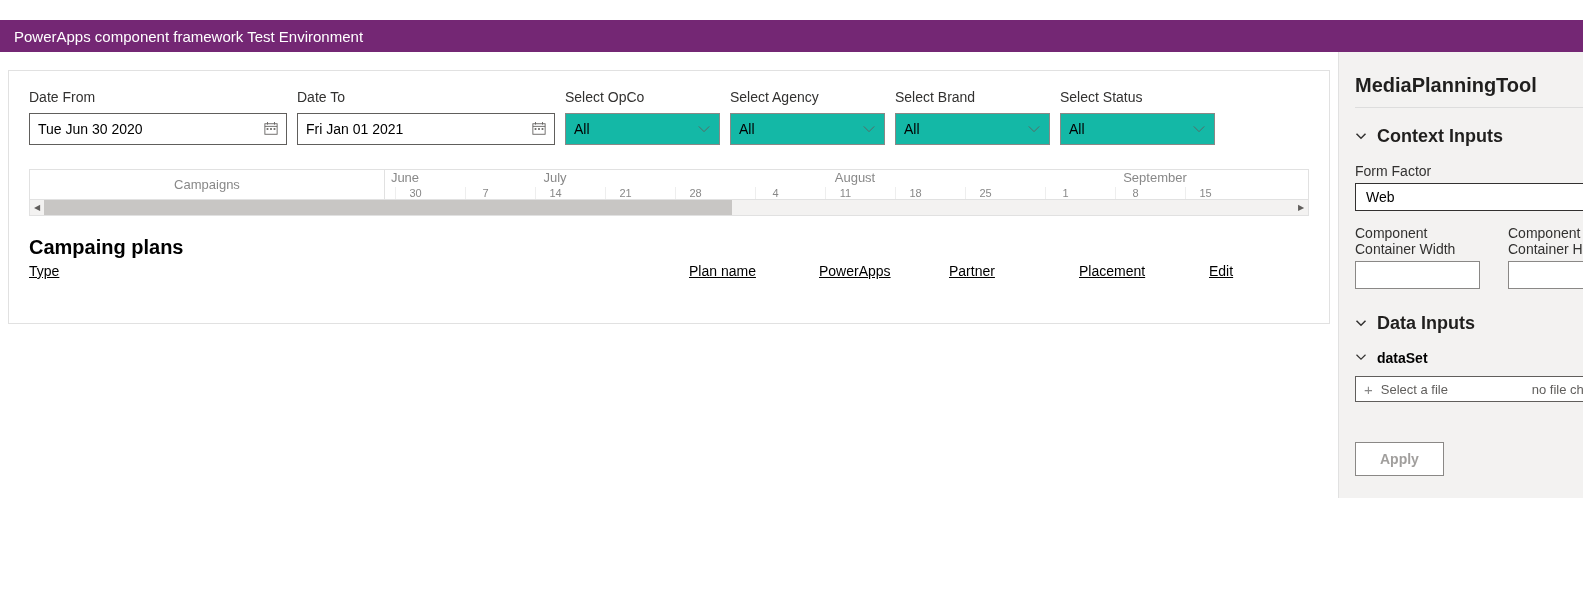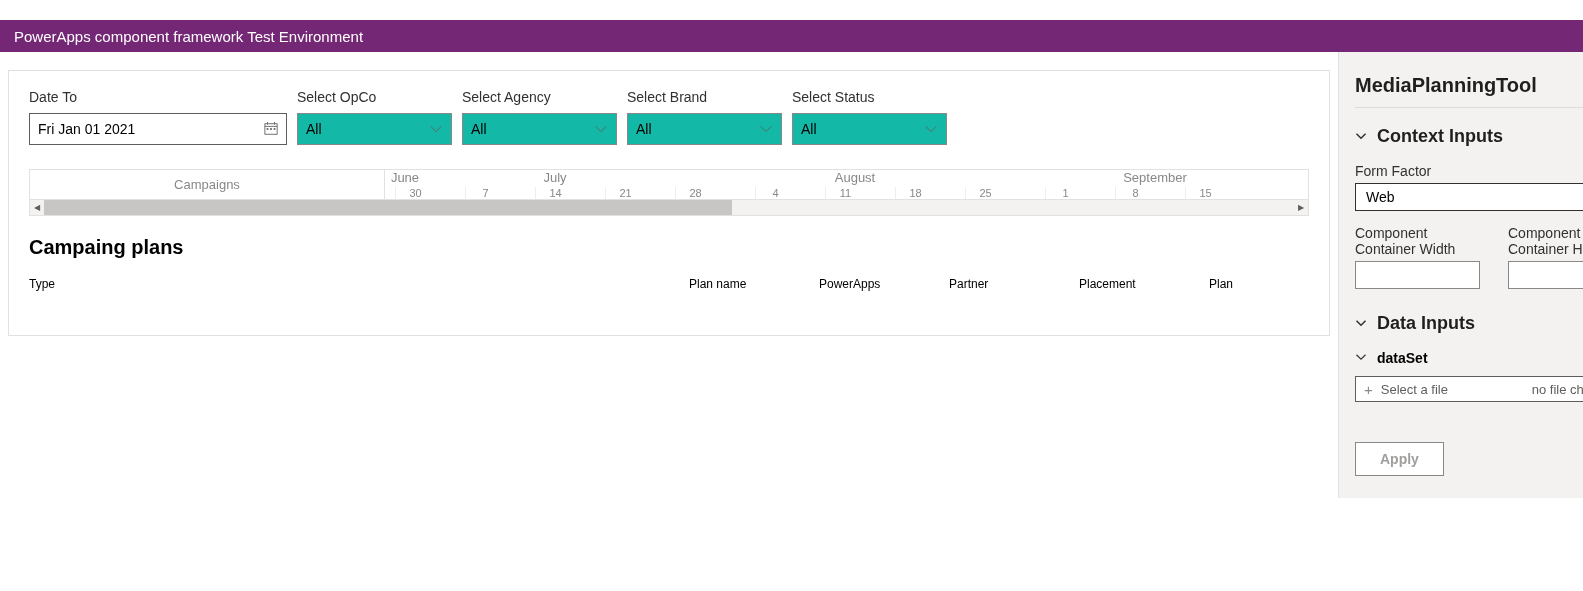--- a/index.html
+++ b/index.html
@@ -143,26 +143,27 @@
       left: 0;
       top: 0;
       height: 100%;
       width: 55%;
       background: #c8c6c4;
     }
     .section-title {
       font-size: 20px;
       font-weight: 600;
       margin-top: 20px;
-      margin-bottom: 18px;
+      margin-bottom: 4px;
     }
     .plans-table {
       display: flex;
-      font-size: 12px;
+      font-size: 14px;
       padding-bottom: 26px;
+      text-decoration: underline;
     }
     .plans-table .col-type { flex: 0 0 660px; }
     .plans-table .col { flex: 0 0 130px; }
     .plans-table .col-edit { flex: 0 0 100px; text-align: left; }
 
     
     .sidebar {
       width: 299px;
       background: #f3f2f1;
       border-left: 1px solid #e1e1e1;
@@ -265,20 +266,37 @@
 
 <div class="topbar">
   <span>PowerApps component framework Test Environment</span>
 </div>
 
 <div class="app">
   <div class="canvas-wrap">
     <div class="canvas">
 
       <div class="filters">
+        <div class="filter-col">
+          <span class="filter-label">Date From</span>
+          <div class="date-input">
+            <span>Tue Jun 30 2020</span>
+            <span class="cal-icon">
+              <svg viewBox="0 0 16 16">
+                  <rect x="1" y="2" width="14" height="12" fill="none" stroke="#605e5c"></rect>
+                  <line x1="1" y1="5" x2="15" y2="5" stroke="#605e5c"></line>
+                  <line x1="4" y1="0" x2="4" y2="3" stroke="#605e5c"></line>
+                  <line x1="12" y1="0" x2="12" y2="3" stroke="#605e5c"></line>
+                  <rect x="3" y="7" width="2" height="2" fill="#605e5c"></rect>
+                  <rect x="7" y="7" width="2" height="2" fill="#605e5c"></rect>
+                  <rect x="11" y="7" width="2" height="2" fill="#605e5c"></rect>
+                </svg>
+            </span>
+          </div>
+        </div>
 
         <div class="filter-col">
           <span class="filter-label">Date To</span>
           <div class="date-input">
             <span>Fri Jan 01 2021</span>
             <span class="cal-icon">
               <svg viewBox="0 0 16 16">
                   <rect x="1" y="2" width="14" height="12" fill="none" stroke="#605e5c"></rect>
                   <line x1="1" y1="5" x2="15" y2="5" stroke="#605e5c"></line>
                   <line x1="4" y1="0" x2="4" y2="3" stroke="#605e5c"></line>
@@ -372,21 +390,21 @@
       </div>
 
       <div class="section-title">Campaing plans</div>
 
       <div class="plans-table">
         <div class="col-type">Type</div>
         <div class="col">Plan name</div>
         <div class="col">PowerApps</div>
         <div class="col">Partner</div>
         <div class="col">Placement</div>
-        <div class="col-edit">Plan</div>
+        <div class="col-edit">Edit</div>
       </div>
 
     </div>
   </div>
 
   <div class="sidebar">
     <div class="sb-title">MediaPlanningTool</div>
     <hr class="sb-hr">
 
     <div class="sb-section-header">

